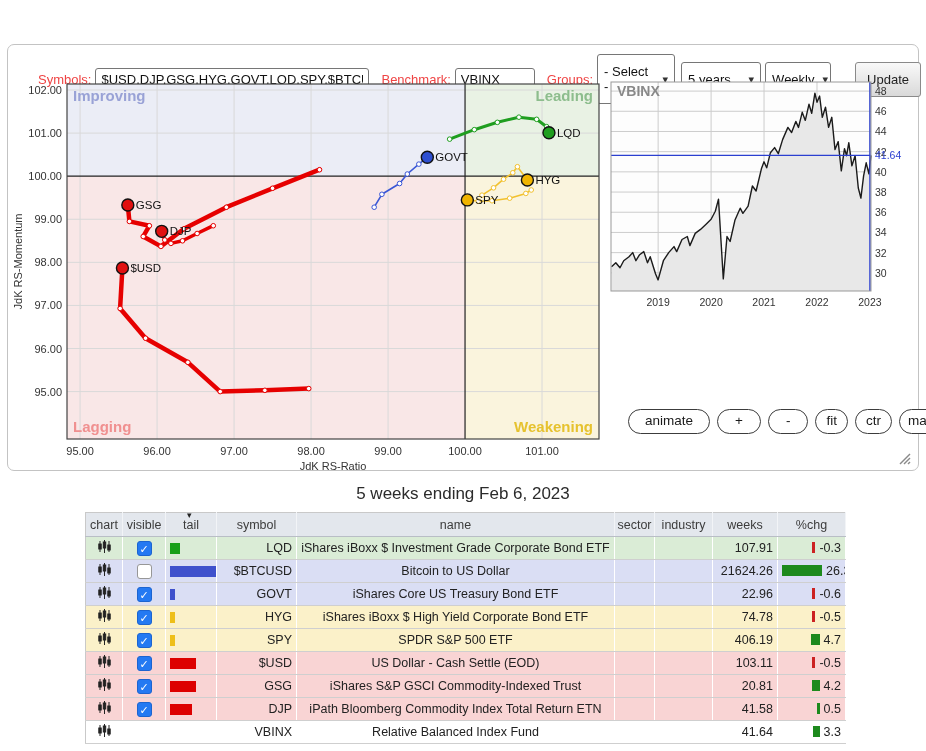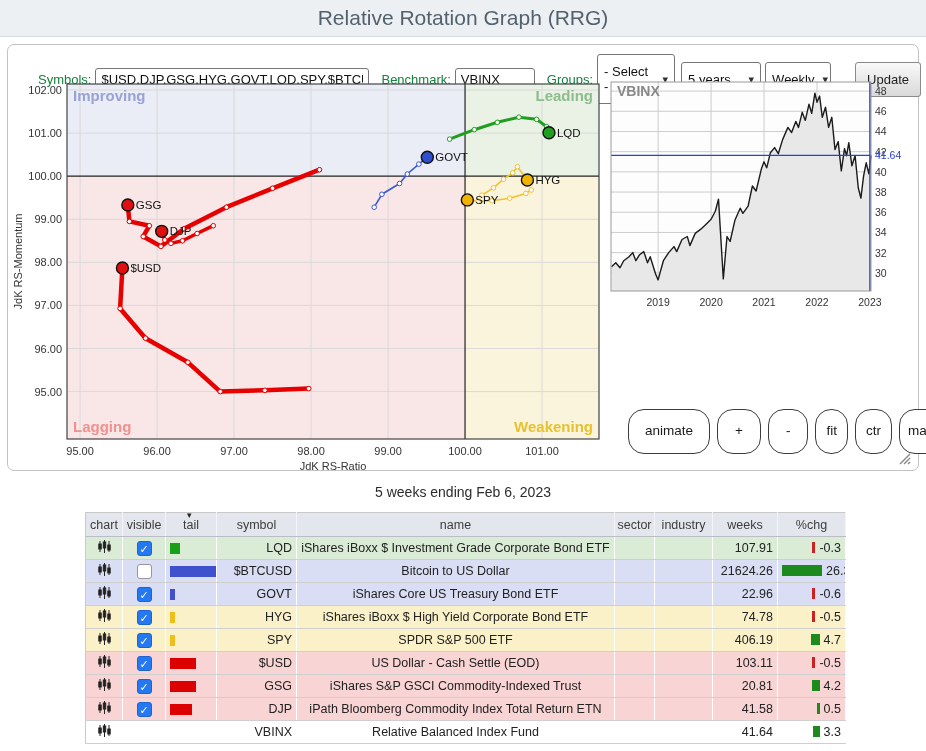--- a/index.html
+++ b/index.html
@@ -11,21 +11,21 @@
   .titlebar{position:absolute;left:0;top:0;width:926px;height:36px;background:#edf0f3;
             border-bottom:1px solid #d9dde1;}
   .titlebar h1{margin:0;font-size:21px;font-weight:500;color:#53616e;text-align:center;line-height:36px;}
 
   
   .panel{position:absolute;left:7px;top:44px;width:910px;height:425px;background:#fff;
          border:1px solid #c3c3c3;border-radius:7px;}
 
   
   .controls{position:absolute;left:30px;top:9px;display:flex;align-items:center;font-size:13px;}
-  .controls label{margin:0 4px 0 12px;color:#15803d;}
+  .controls label{margin:0 4px 0 12px;color:#ef4444;}
   .controls label:first-child{margin-left:0;}
   .tbox{border:1px solid #767676;border-radius:3px;font-size:13px;padding:2px 5px;height:17px;
         font-family:"Liberation Sans",sans-serif;color:#111;background:#fff;}
   .selbox{display:inline-flex;align-items:center;justify-content:space-between;border:1px solid #767676;
           border-radius:3px;background:#fff;font-size:13px;padding:9px 6px;color:#111;cursor:default;}
   .selbox .arrow{margin-left:8px;font-size:11px;color:#333;}
   .updbtn{margin-left:24px;font-size:13px;padding:9px 11px;border:1px solid #8a8a8a;border-radius:3px;
           background:linear-gradient(#f9f9f9,#d9d9d9);color:#222;}
 
   
@@ -35,21 +35,21 @@
                  box-shadow:0 1px 0 #ccc inset;}
   .slider .handle{position:absolute;top:0;left:18%;width:16px;height:16px;border-radius:50%;
                   background:#fdfdfd;border:1px solid #8a8a8a;box-sizing:border-box;}
   .btnrow{position:absolute;left:620px;top:364px;display:flex;gap:7px;}
   .pillbtn{border:1.5px solid #3c3c3c;border-radius:16px;background:#fff;color:#1a1a1a;
            font-size:13.5px;padding:4px 10px;line-height:1.1;}
   .pillbtn.wide{padding:4px 17px;}
   .resize-handle{position:absolute;right:7px;bottom:5px;width:14px;height:14px;}
 
   
-  .caption{position:absolute;left:0;top:484px;width:926px;text-align:center;font-size:14px;color:#2b2b2b;}
+  .caption{position:absolute;left:0;top:484px;width:926px;text-align:center;font-size:17px;color:#2b2b2b;}
 
   
   .tablewrap{position:absolute;left:85px;top:512px;width:667px;}
   table.grid{border-collapse:collapse;width:760px;table-layout:fixed;font-size:12.5px;
              border:1px solid #c9c9c9;}
   table.grid th{position:relative;background:#e3e7ed;color:#3c3c3c;font-weight:400;height:21px;
                 border-bottom:1px solid #b9bec6;border-right:1px solid #f2f4f7;text-align:center;}
   table.grid td{height:22px;border-bottom:1px solid #cfcfcf;border-right:1px solid rgba(255,255,255,0.55);
                 padding:0 4px;overflow:hidden;white-space:nowrap;}
   .sort-caret{position:absolute;top:-2px;left:42%;font-size:9px;color:#222;line-height:1;}
@@ -64,23 +64,20 @@
   .cb.on{background:#2479f2;border:1px solid #1c64d0;color:#fff;}
   .cb.off{background:#fff;border:1px solid #979797;}
   .tailbar{display:inline-block;height:11px;vertical-align:middle;}
   .chgbar{display:inline-block;height:11px;vertical-align:-1px;margin-right:4px;}
 </style>
 </head>
 <body>
 
 <div id="page">
 
-  <div class="titlebar">
-    <h1>Relative Rotation Graph (RRG)</h1>
-  </div>
 
   <div class="panel">
 
     <div class="controls">
       <label>Symbols:</label>
       <input class="tbox" style="width: 262px;" value="$USD,DJP,GSG,HYG,GOVT,LQD,SPY,$BTCUSD">
       <label>Benchmark:</label>
       <input class="tbox" style="width: 68px;" value="VBINX">
       <label>Groups:</label>
       <span class="selbox" style="width:64px">
@@ -239,21 +236,21 @@
         <text x="108.08146639511564" y="231" fill="#333" font-size="10.5" text-anchor="middle">2020</text>
         <text x="161.03462321792534" y="231" fill="#333" font-size="10.5" text-anchor="middle">2021</text>
         <text x="213.98778004073506" y="231" fill="#333" font-size="10.5" text-anchor="middle">2022</text>
         <text x="266.9409368635448" y="231" fill="#333" font-size="10.5" text-anchor="middle">2023</text>
         <text x="272" y="84.3014492753623" fill="#2b3fd0" font-size="10.5">41.64</text>
         <text x="14" y="21" fill="#888" font-size="14" font-weight="bold">VBINX</text>
       </svg>
 
 
     <div class="btnrow">
-      <button class="pillbtn" style="padding:14px 16px">animate</button>
+      <button class="pillbtn" style="padding:4px 16px">animate</button>
       <button class="pillbtn wide">+</button>
       <button class="pillbtn wide">-</button>
       <button class="pillbtn">fit</button>
       <button class="pillbtn">ctr</button>
       <button class="pillbtn" style="padding:4px 8px">max</button>
     </div>
 
     <svg class="resize-handle" viewBox="0 0 14 14">
       <g stroke="#8a8a8a" stroke-width="1.4">
         <line x1="3" y1="13" x2="13" y2="3"></line>

